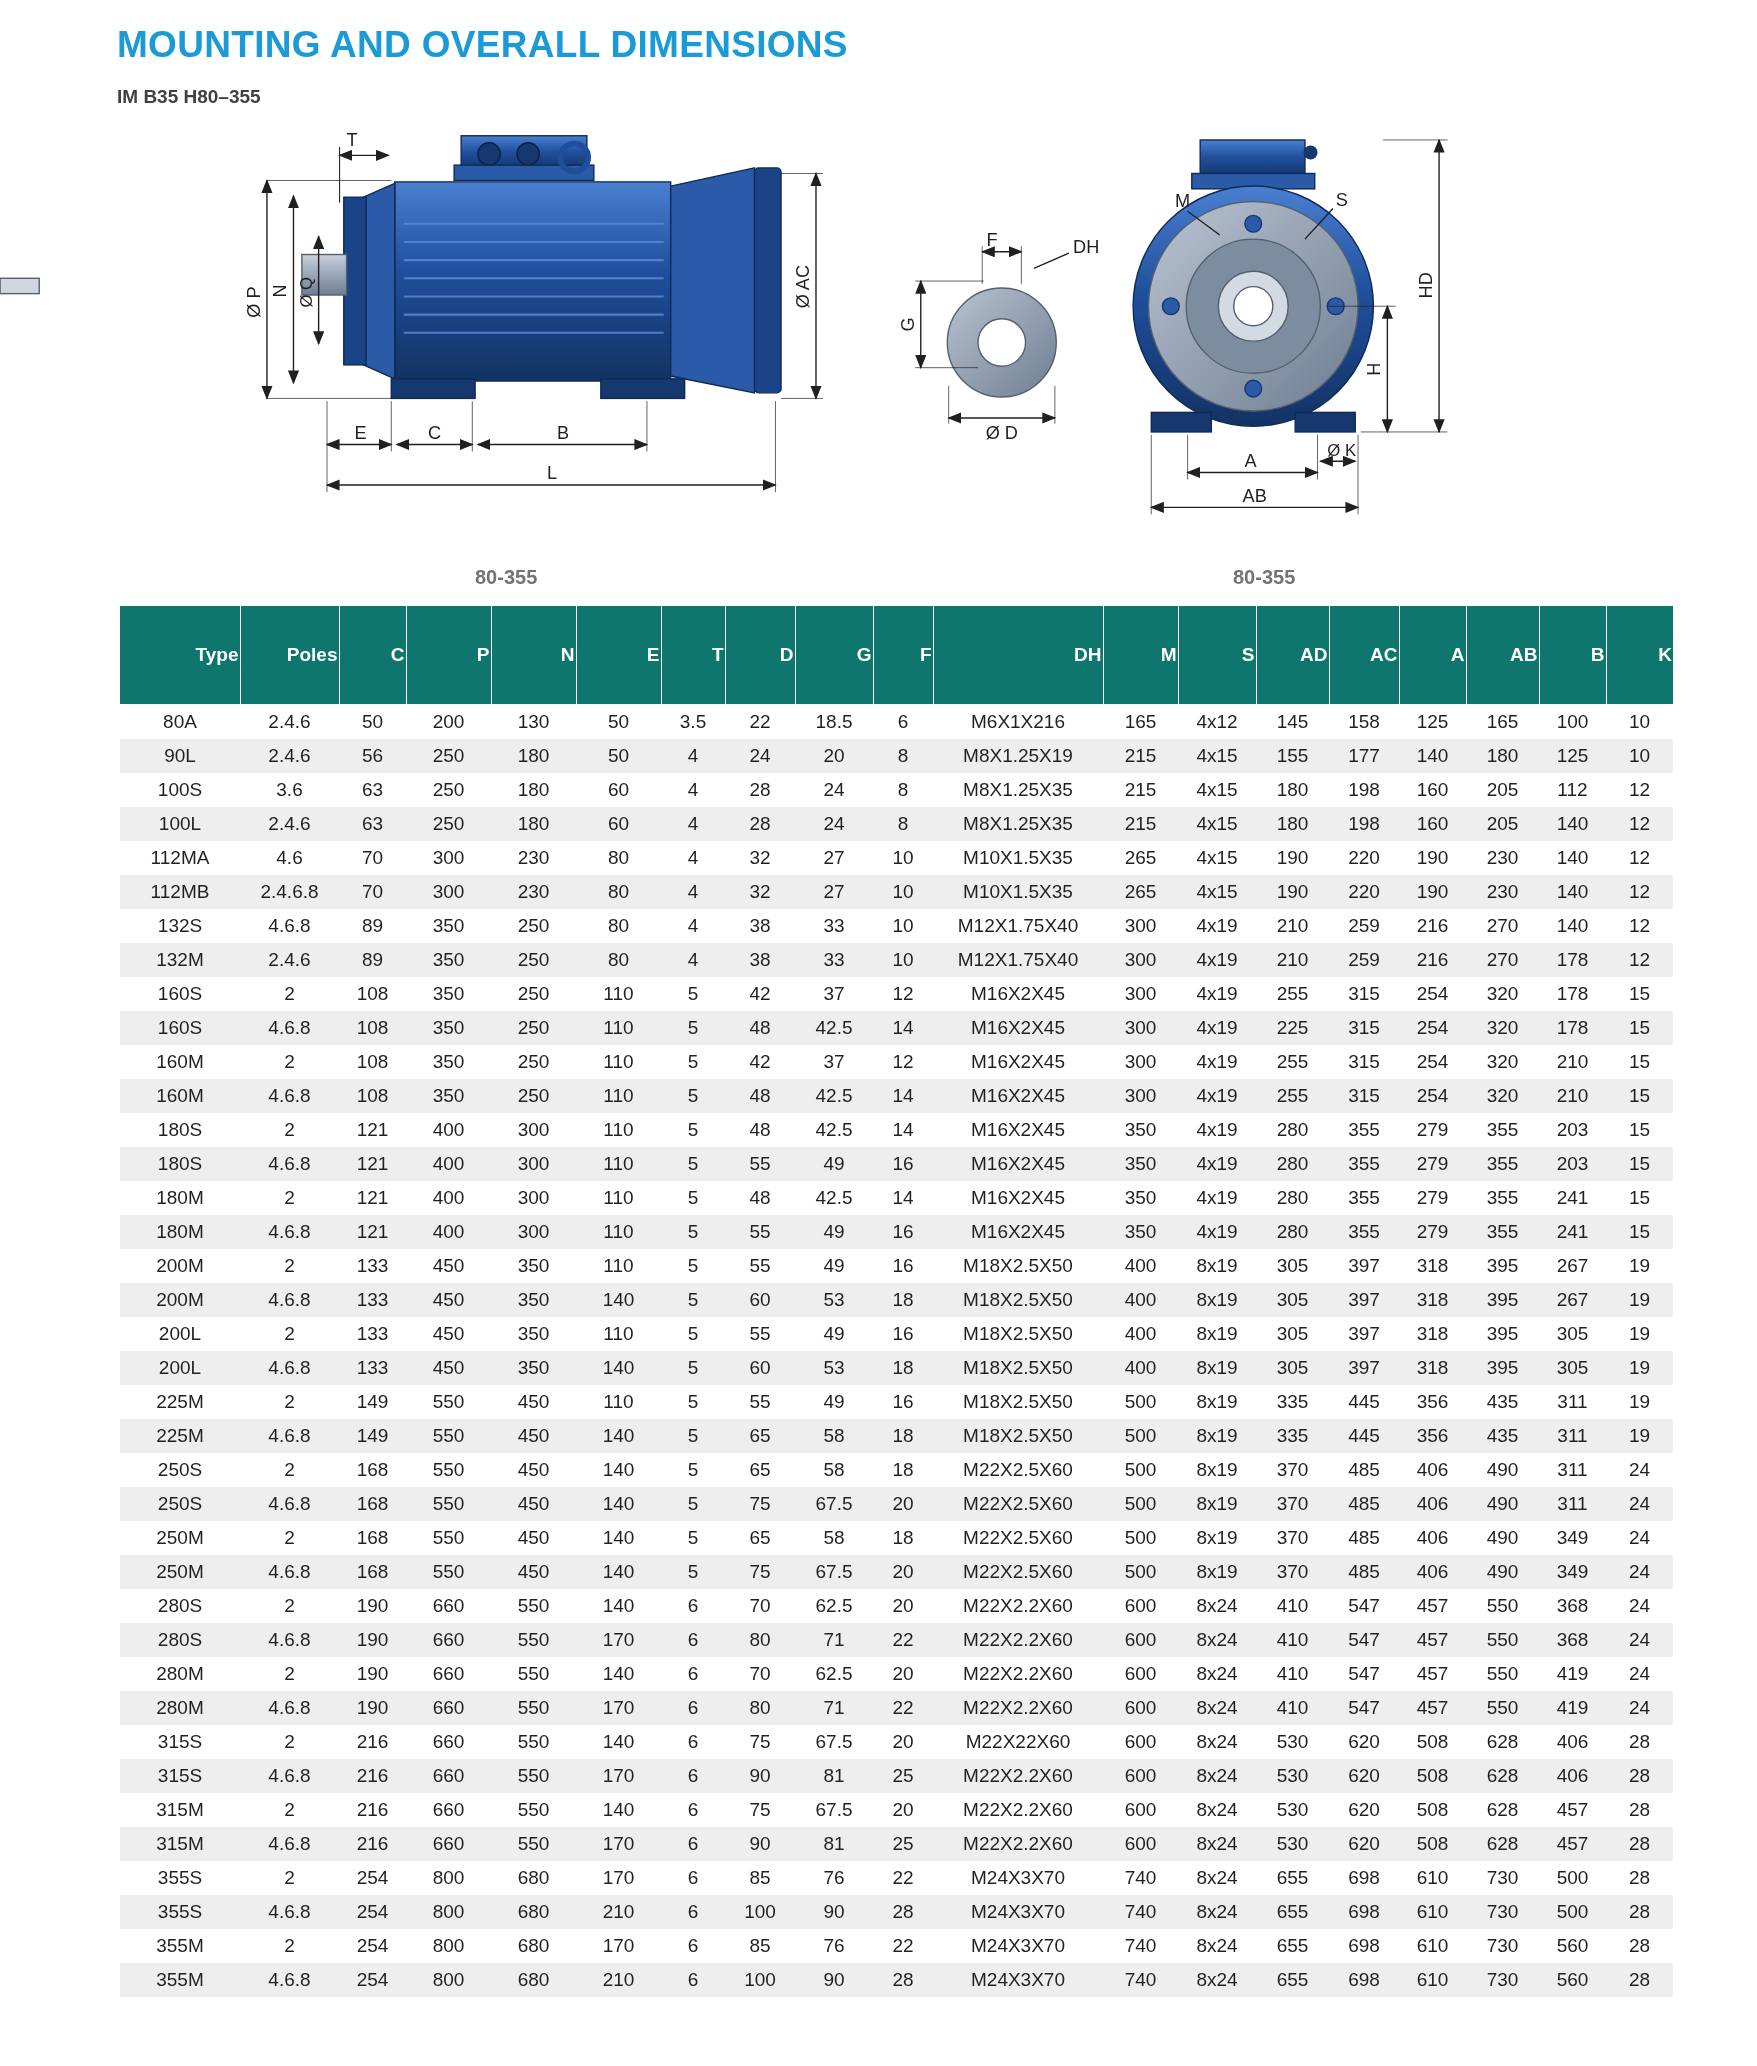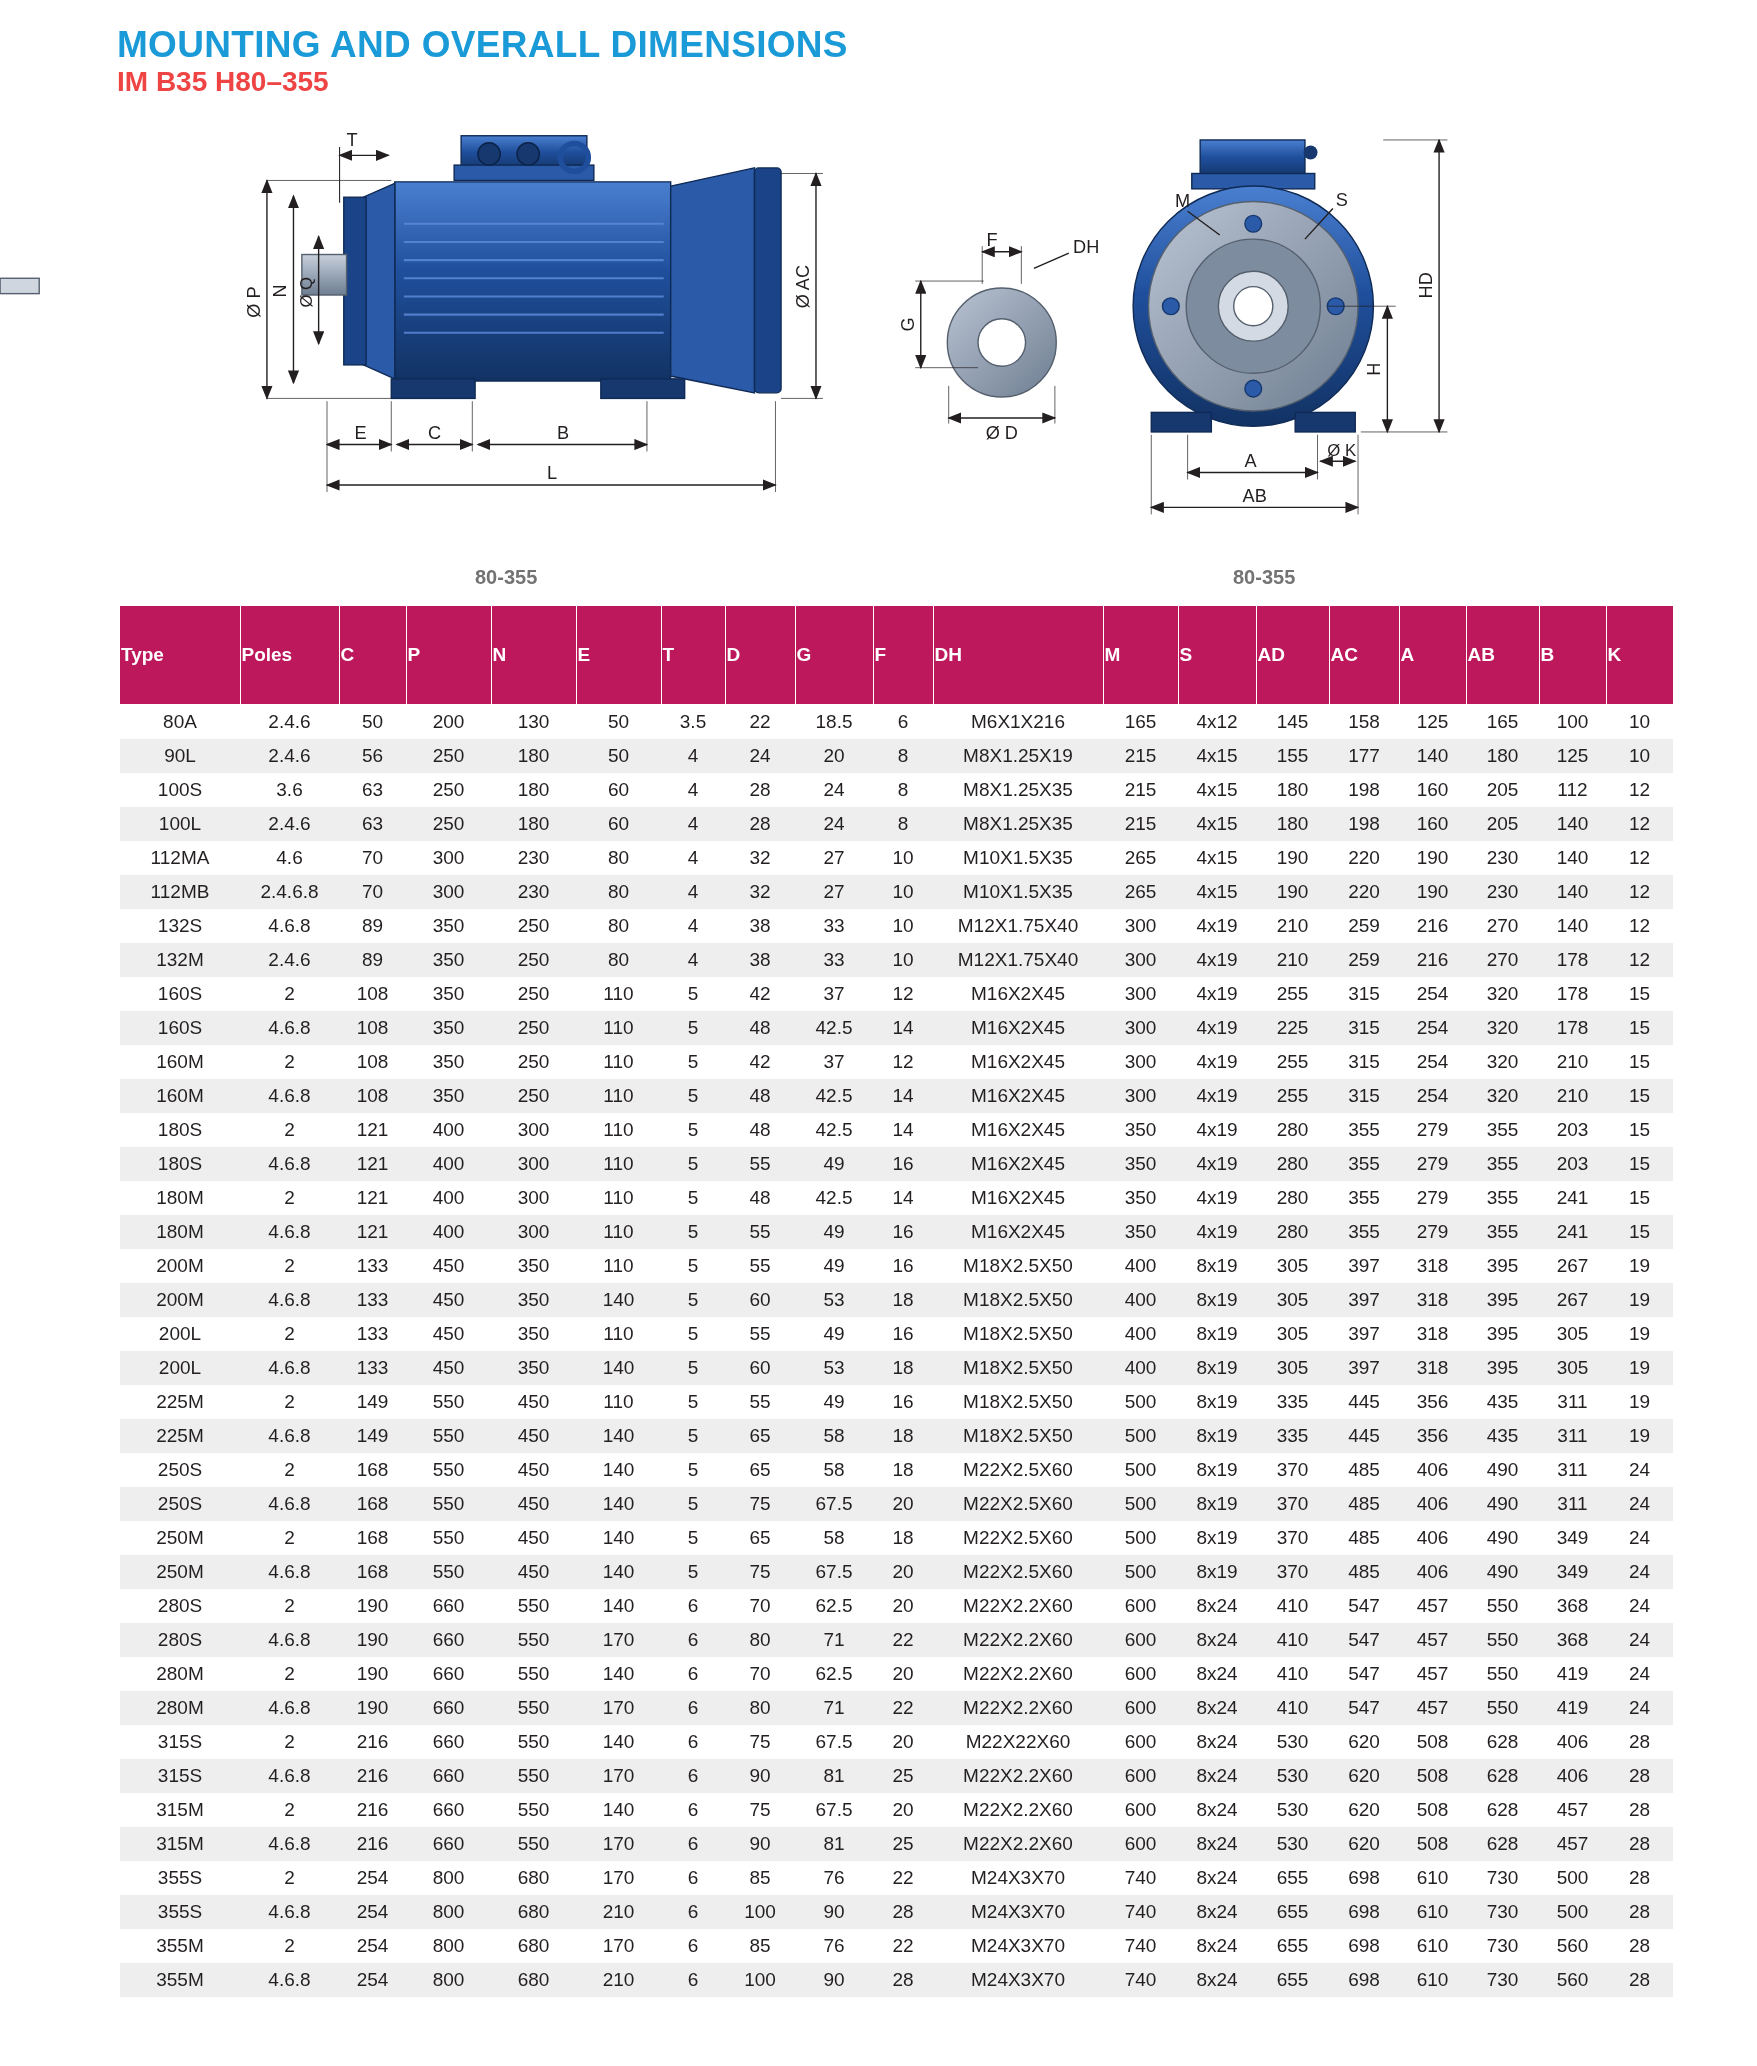--- a/index.html
+++ b/index.html
@@ -29,24 +29,24 @@
   }
   .title {
     font-size: 37px;
     font-weight: bold;
     color: #1a9ad7;
     letter-spacing: 0.3px;
     margin: 0;
     line-height: 1.1;
   }
   .subtitle {
-    font-size: 28px;
+    font-size: 19px;
     font-weight: bold;
-    color: #ef4444;
-    margin: 1px 0 0 0;
+    color: #404040;
+    margin: 21px 0 0 0;
     line-height: 1.1;
   }
   
   .figures {
     position: absolute;
     left: 0;
     top: 119px;
     width: 1757px;
     height: 475px;
   }
@@ -67,27 +67,27 @@
     left: 120px;
     top: 606px;
     width: 1487px;
   }
   table.dims {
     border-collapse: collapse;
     width: 1487px;
     table-layout: fixed;
   }
   table.dims th {
-    background: #be185d;
+    background: #0f766e;
     color: #ffffff;
     font-size: 19px;
     font-weight: bold;
     height: 96px;
     vertical-align: middle;
-    text-align: left;
+    text-align: right;
     border-right: 1.4px solid #ffffff;
     border-bottom: 1.4px solid #ffffff;
   }
   table.dims th:last-child { border-right: none; }
   table.dims td {
     font-size: 19px;
     text-align: center;
     height: 34px;
     color: #231f20;
     padding: 0;

